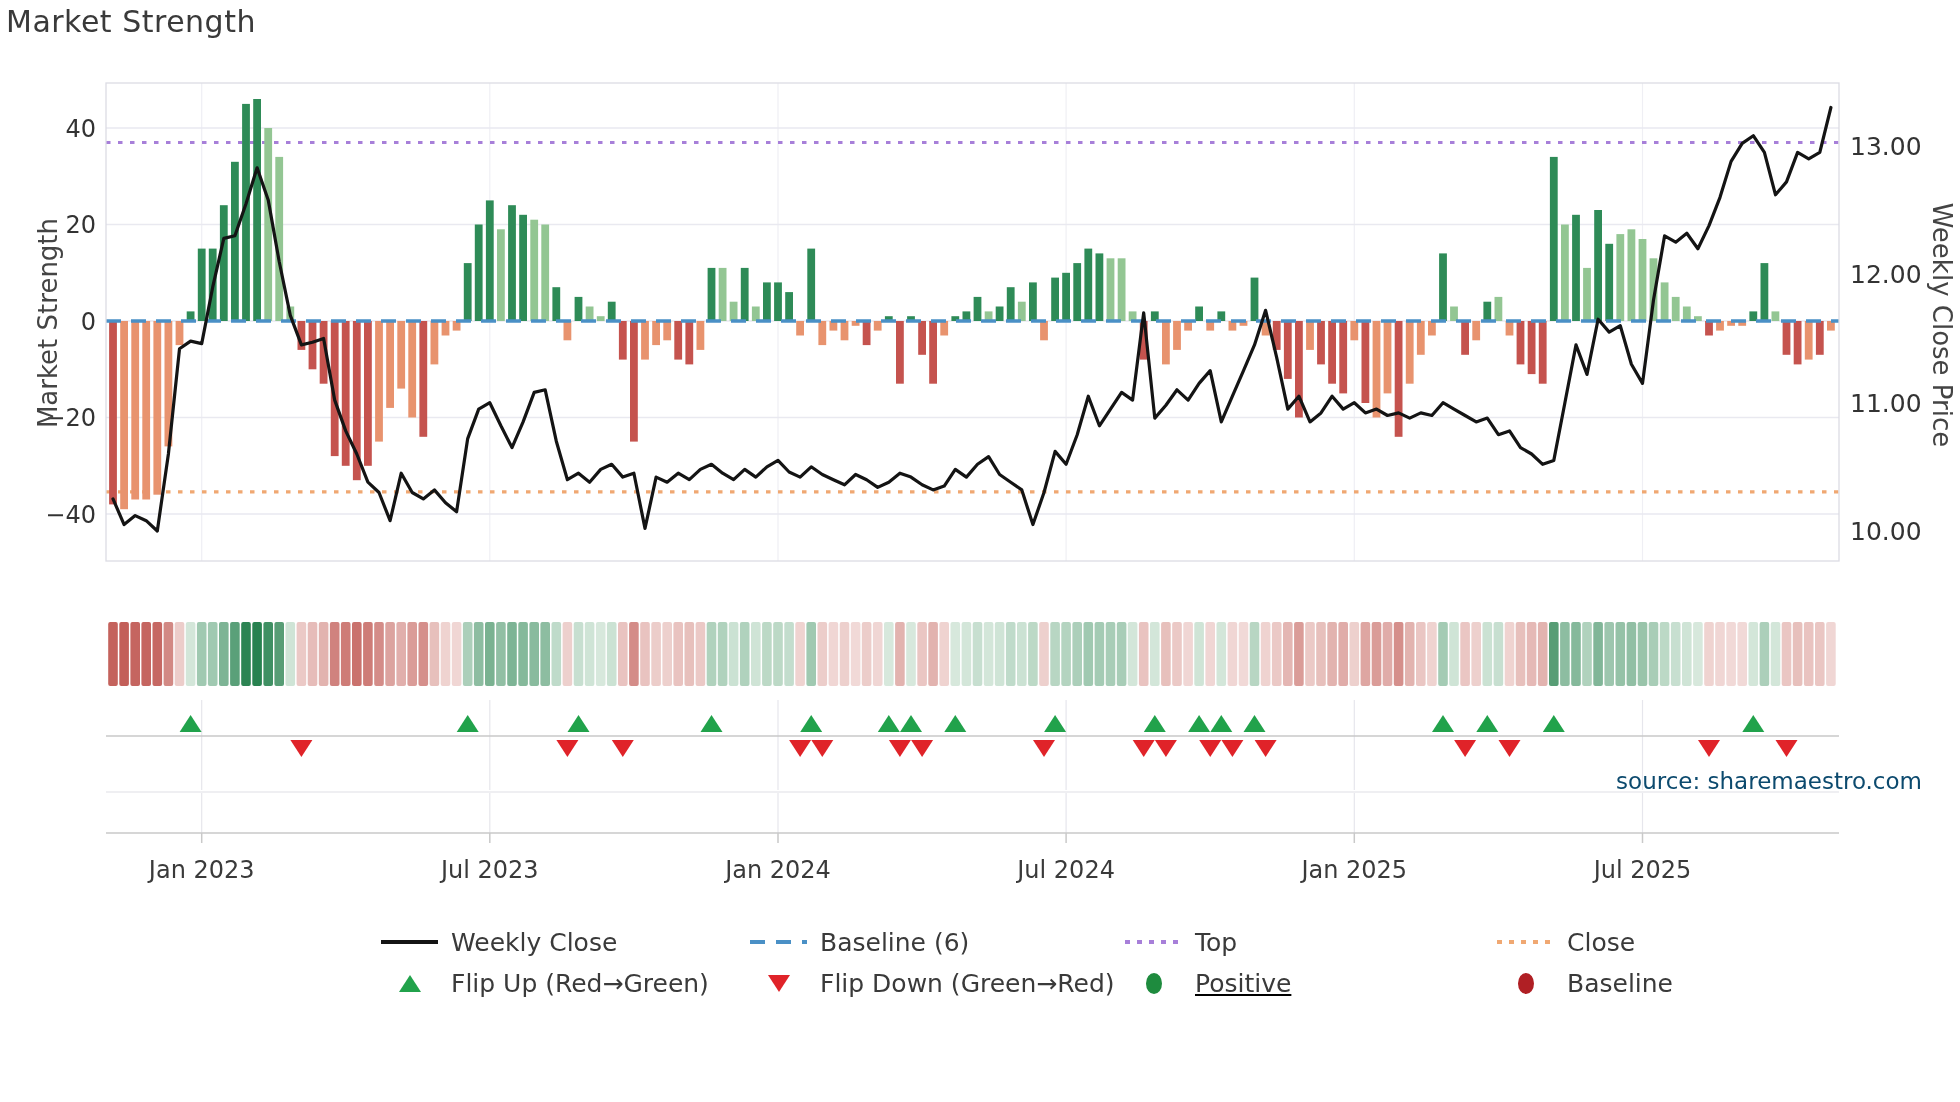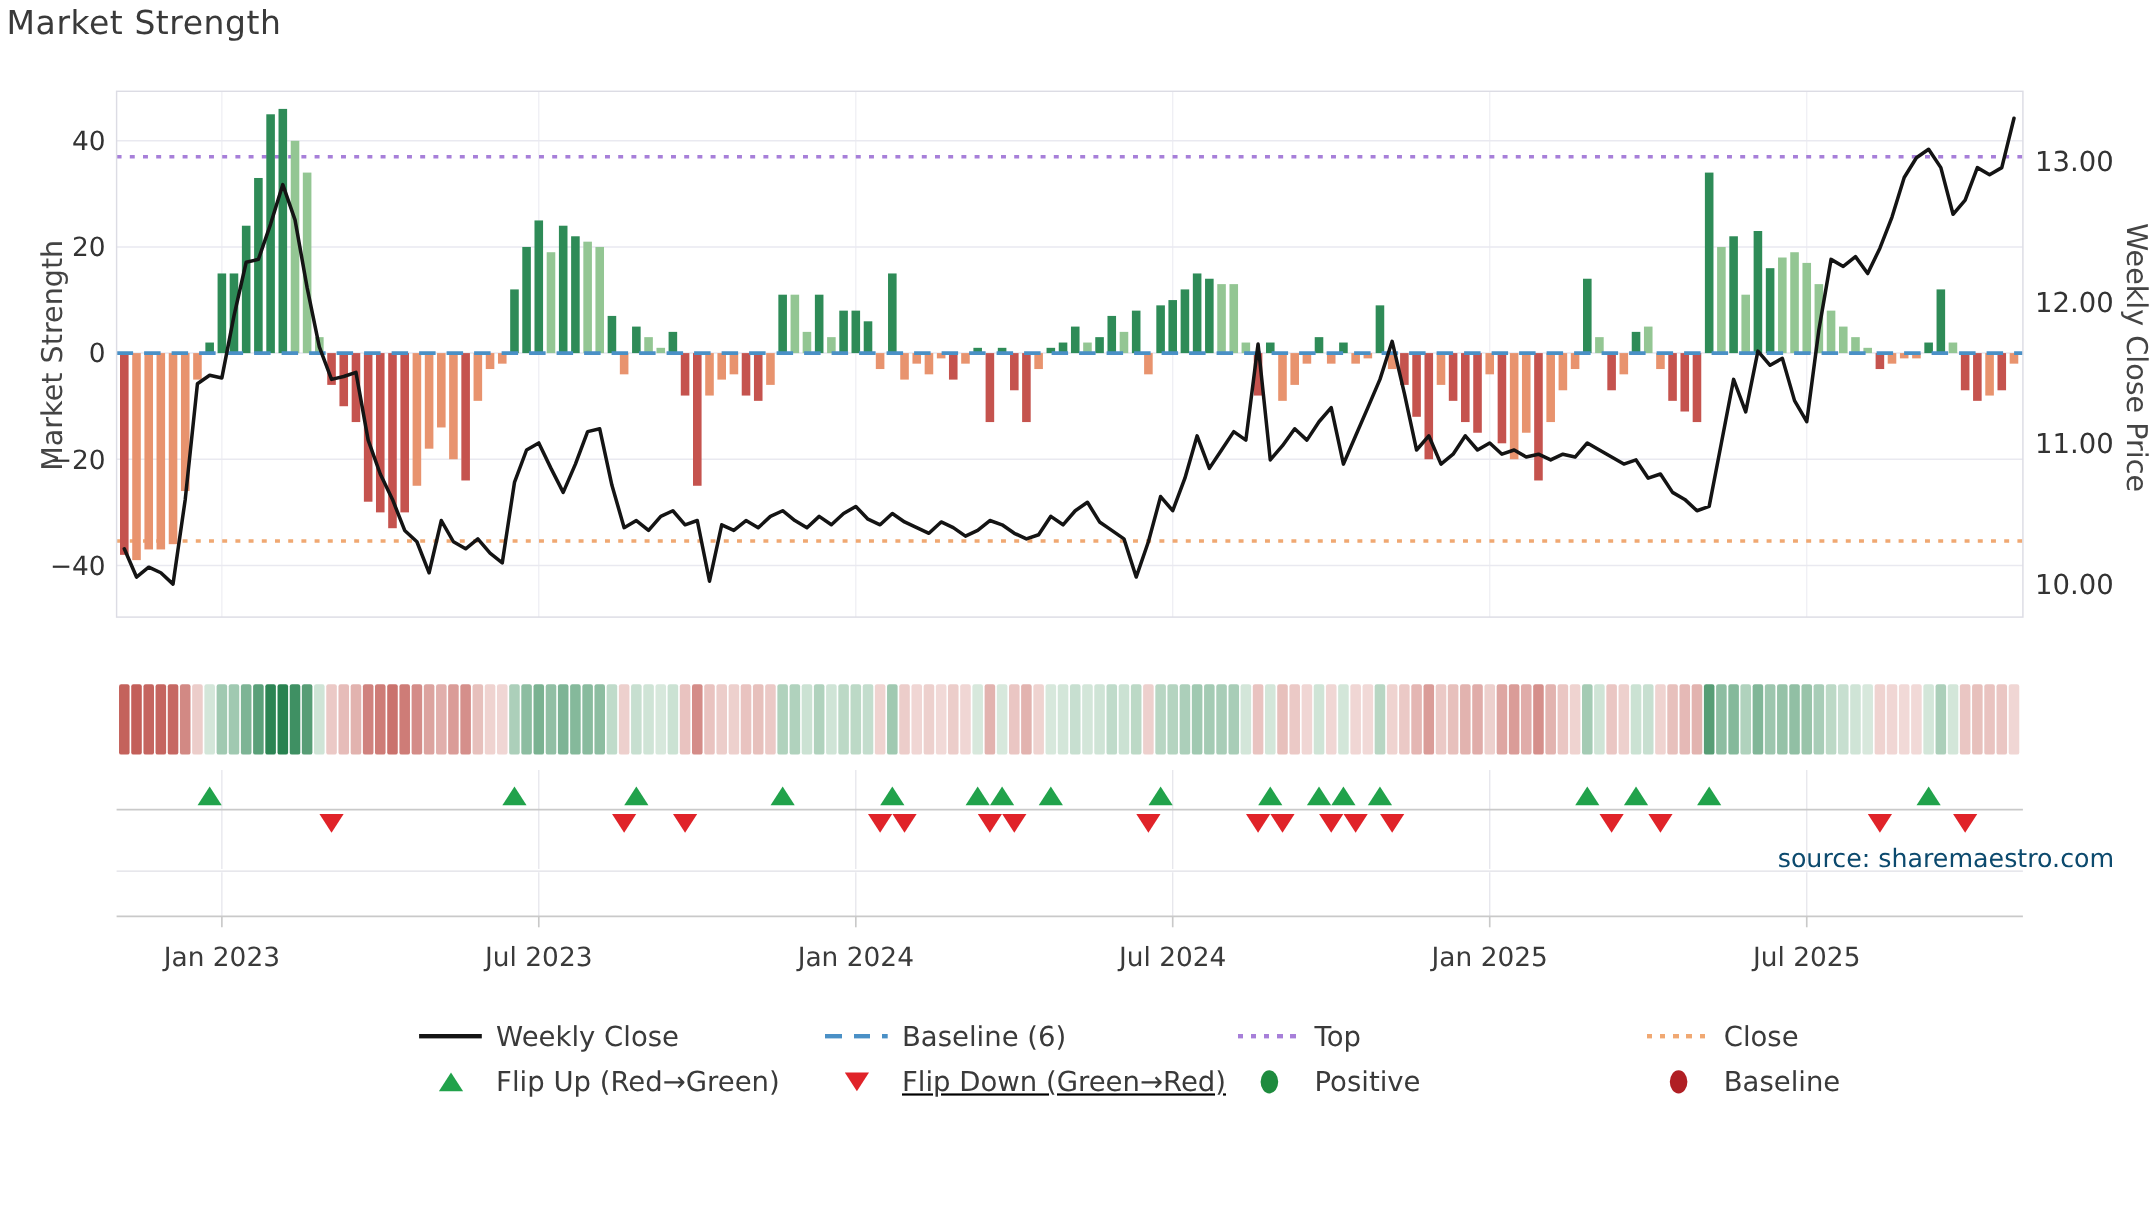--- a/index.html
+++ b/index.html
@@ -461,27 +461,27 @@
           <span class="sw-dot-orange"></span>
         </span>
       <span class="legend-label">Close</span>
     </div>
     <div class="legend-item" style="left:381px;top:966px;">
       <span class="swatch">
           <span class="sw-tri-up"></span>
         </span>
       <span class="legend-label">Flip Up (Red→Green)</span>
     </div>
-    <div class="legend-item" style="left:750px;top:966px;text-decoration:underline;">
+    <div class="legend-item" style="left:750px;top:966px;">
       <span class="swatch">
           <span class="sw-tri-down"></span>
         </span>
       <span class="legend-label">Flip Down (Green→Red)</span>
     </div>
-    <div class="legend-item" style="left:1125px;top:966px;">
+    <div class="legend-item" style="left:1125px;top:966px;text-decoration:underline;">
       <span class="swatch">
           <span class="sw-circle-green"></span>
         </span>
       <span class="legend-label">Positive</span>
     </div>
     <div class="legend-item" style="left:1497px;top:966px;">
       <span class="swatch">
           <span class="sw-circle-red"></span>
         </span>
       <span class="legend-label">Baseline</span>

